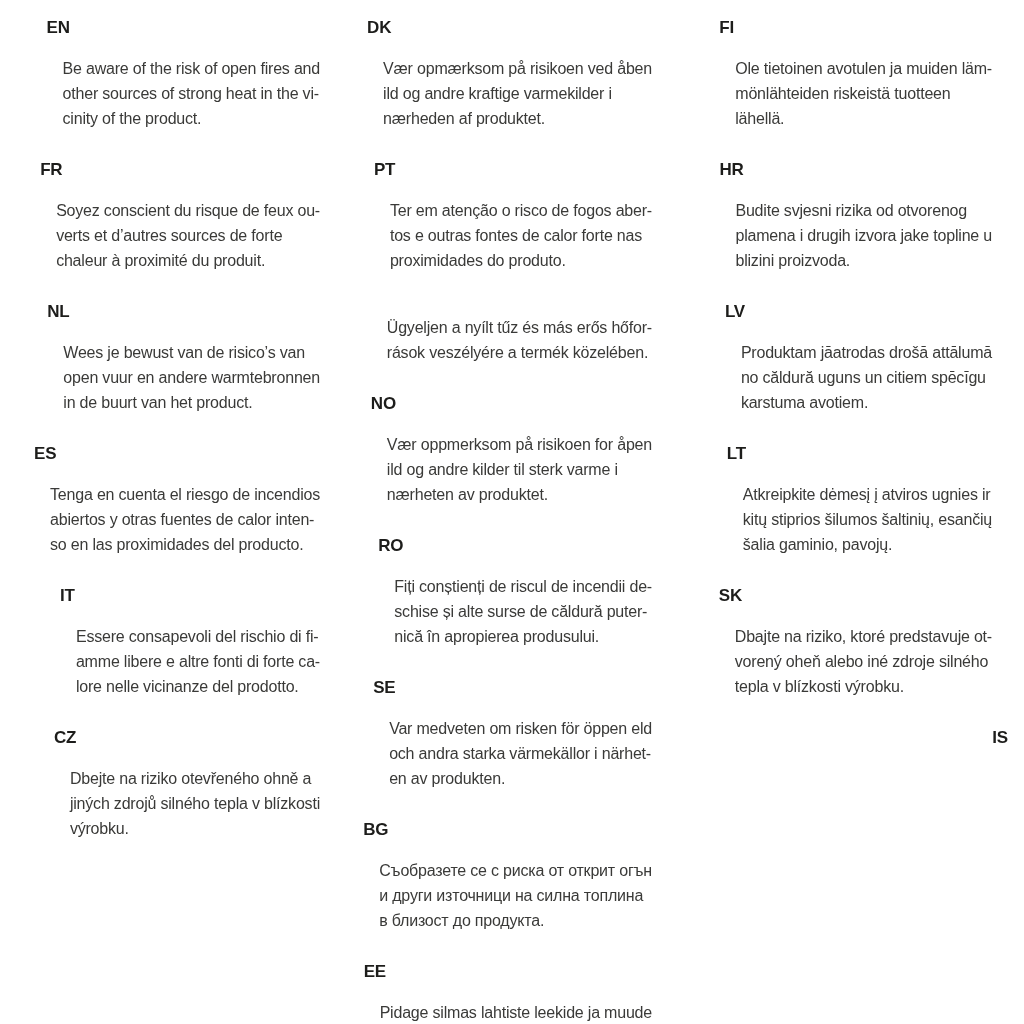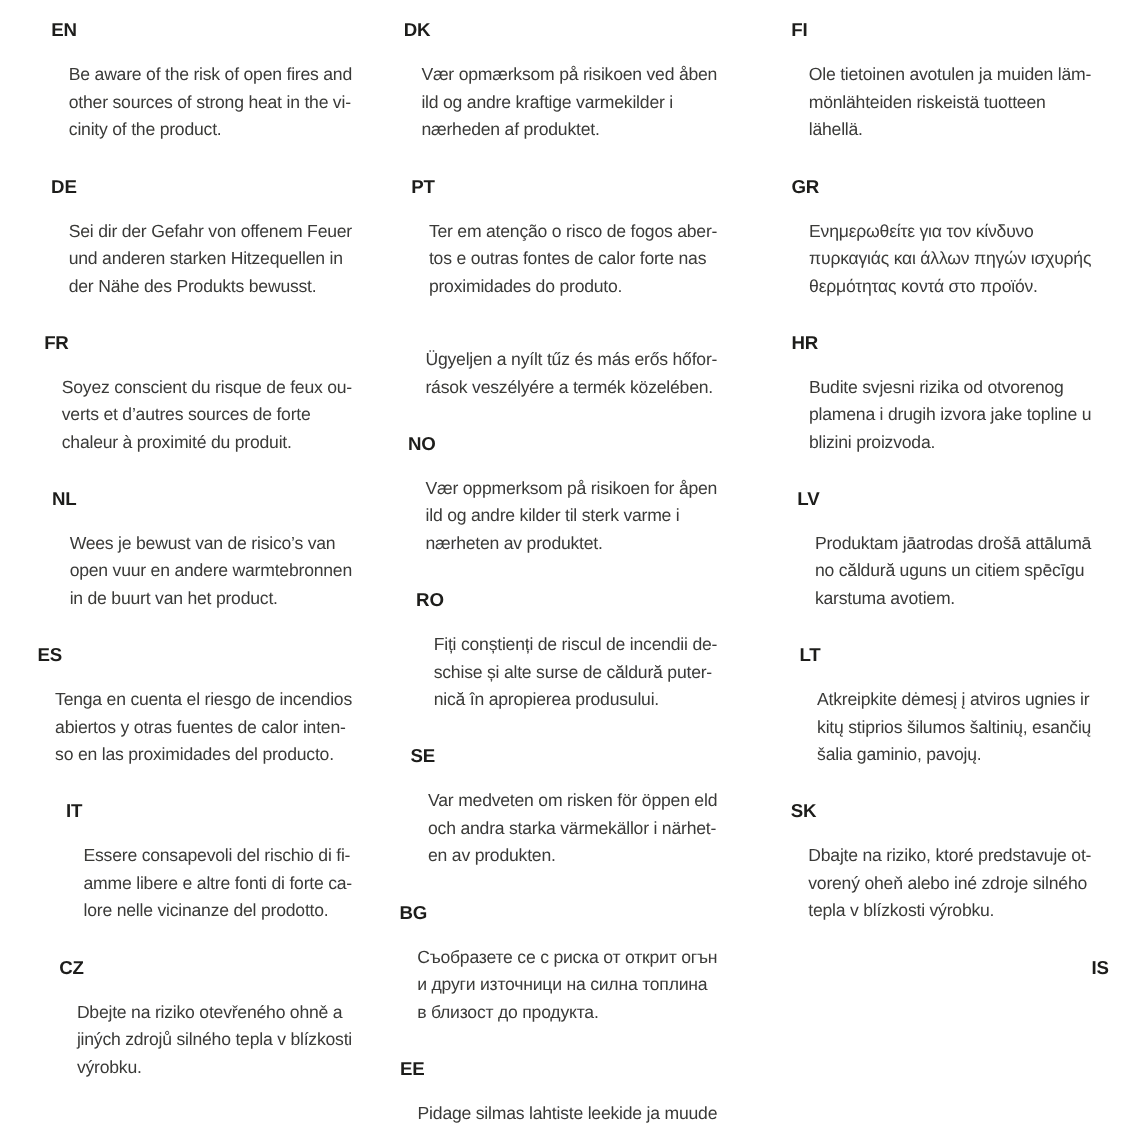--- a/index.html
+++ b/index.html
@@ -55,26 +55,20 @@
 
 <div class="page">
   <div class="grid">
 
     <section class="col">
       <div class="block">
         <h3 class="code">EN</h3>
         <p class="text">Be aware of the risk of open fires and
 other sources of strong heat in the vi-
 cinity of the product.</p>
-      </div>
-      <div class="block">
-        <h3 class="code">DE</h3>
-        <p class="text">Sei dir der Gefahr von offenem Feuer
-und anderen starken Hitzequellen in
-der Nähe des Produkts bewusst.</p>
       </div>
       <div class="block">
         <h3 class="code">FR</h3>
         <p class="text">Soyez conscient du risque de feux ou-
 verts et d’autres sources de forte
 chaleur à proximité du produit.</p>
       </div>
       <div class="block">
         <h3 class="code">NL</h3>
         <p class="text">Wees je bewust van de risico’s van
@@ -151,26 +145,20 @@
     </section>
 
     <section class="col">
       <div class="block">
         <h3 class="code">FI</h3>
         <p class="text">Ole tietoinen avotulen ja muiden läm-
 mönlähteiden riskeistä tuotteen
 lähellä.</p>
       </div>
       <div class="block">
-        <h3 class="code">GR</h3>
-        <p class="text">Ενημερωθείτε για τον κίνδυνο
-πυρκαγιάς και άλλων πηγών ισχυρής
-θερμότητας κοντά στο προϊόν.</p>
-      </div>
-      <div class="block">
         <h3 class="code">HR</h3>
         <p class="text">Budite svjesni rizika od otvorenog
 plamena i drugih izvora jake topline u
 blizini proizvoda.</p>
       </div>
       <div class="block">
         <h3 class="code">LV</h3>
         <p class="text">Produktam jāatrodas drošā attālumā
 no căldură uguns un citiem spēcīgu
 karstuma avotiem.</p>

